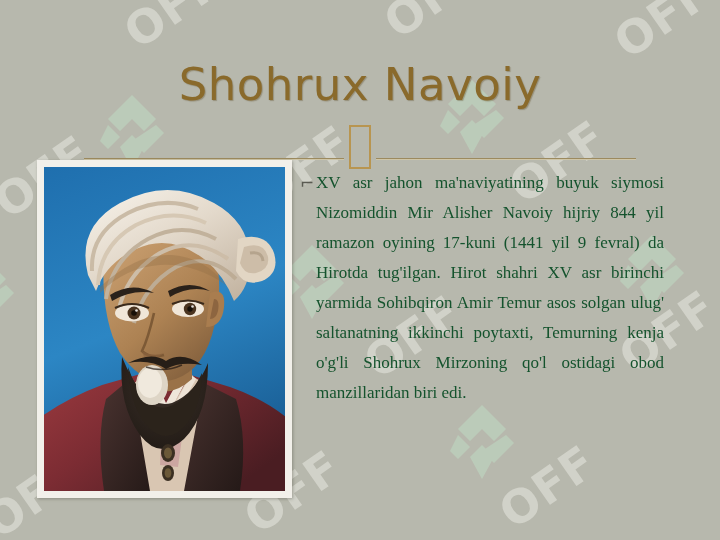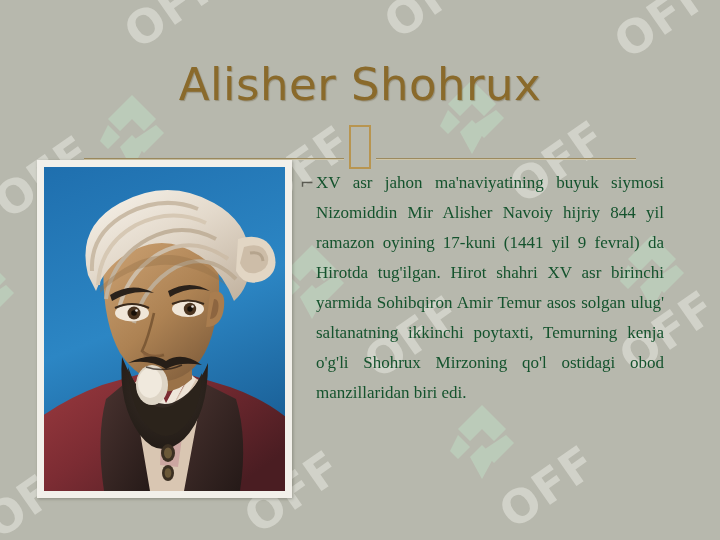--- a/index.html
+++ b/index.html
@@ -228,21 +228,21 @@
     <svg class="wm-mark" style="left:-5px; top:-25px;" viewBox="0 0 64 74">
       <g fill="#bfdcc4">
         <path d="M32 0 L56 24 L44 36 L32 24 L20 36 L8 24 Z"></path>
         <path d="M8 30 L20 42 L8 54 L0 46 Z"></path>
         <path d="M56 30 L64 38 L44 58 L32 46 Z"></path>
         <path d="M32 40 L44 52 L32 74 L20 52 Z"></path>
       </g>
     </svg>
   </div>
 
-  <div id="title">Alisher Shohrux</div>
+  <div id="title">Shohrux Navoiy</div>
 
   <div id="divider">
     <div id="div-rule-left" class="div-rule"></div>
     <div id="div-rule-right" class="div-rule"></div>
     <div id="div-glyph">&nbsp;</div>
   </div>
 
   <div id="portrait-frame">
     <div id="portrait-inner">
       <svg id="portrait-svg" viewBox="0 0 241 324" preserveAspectRatio="xMidYMid slice">

